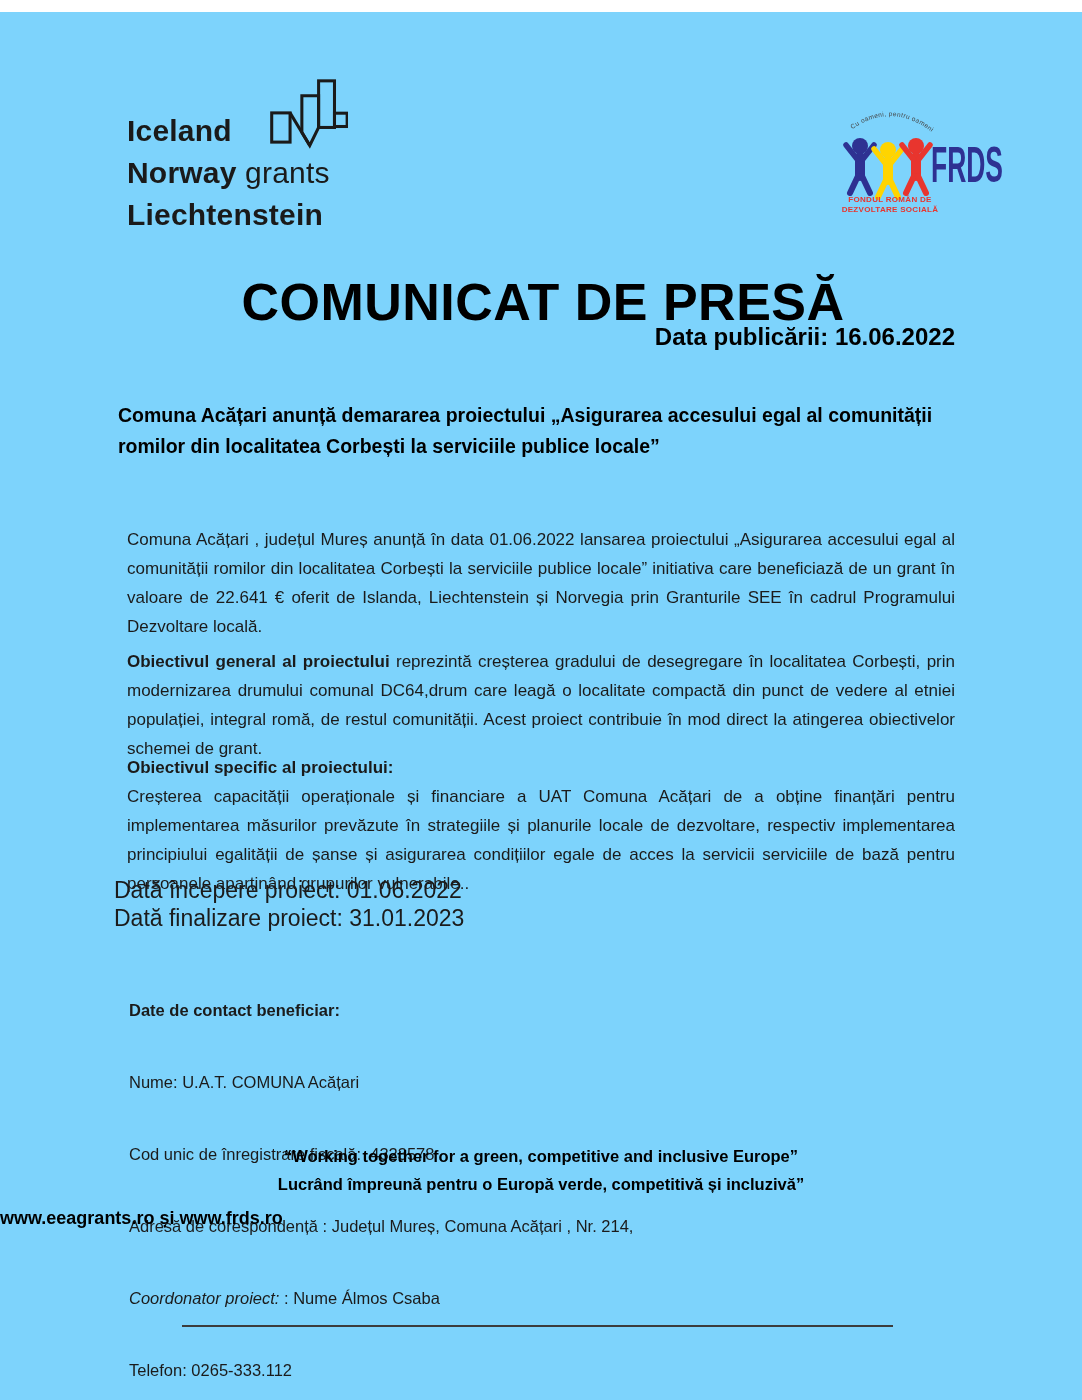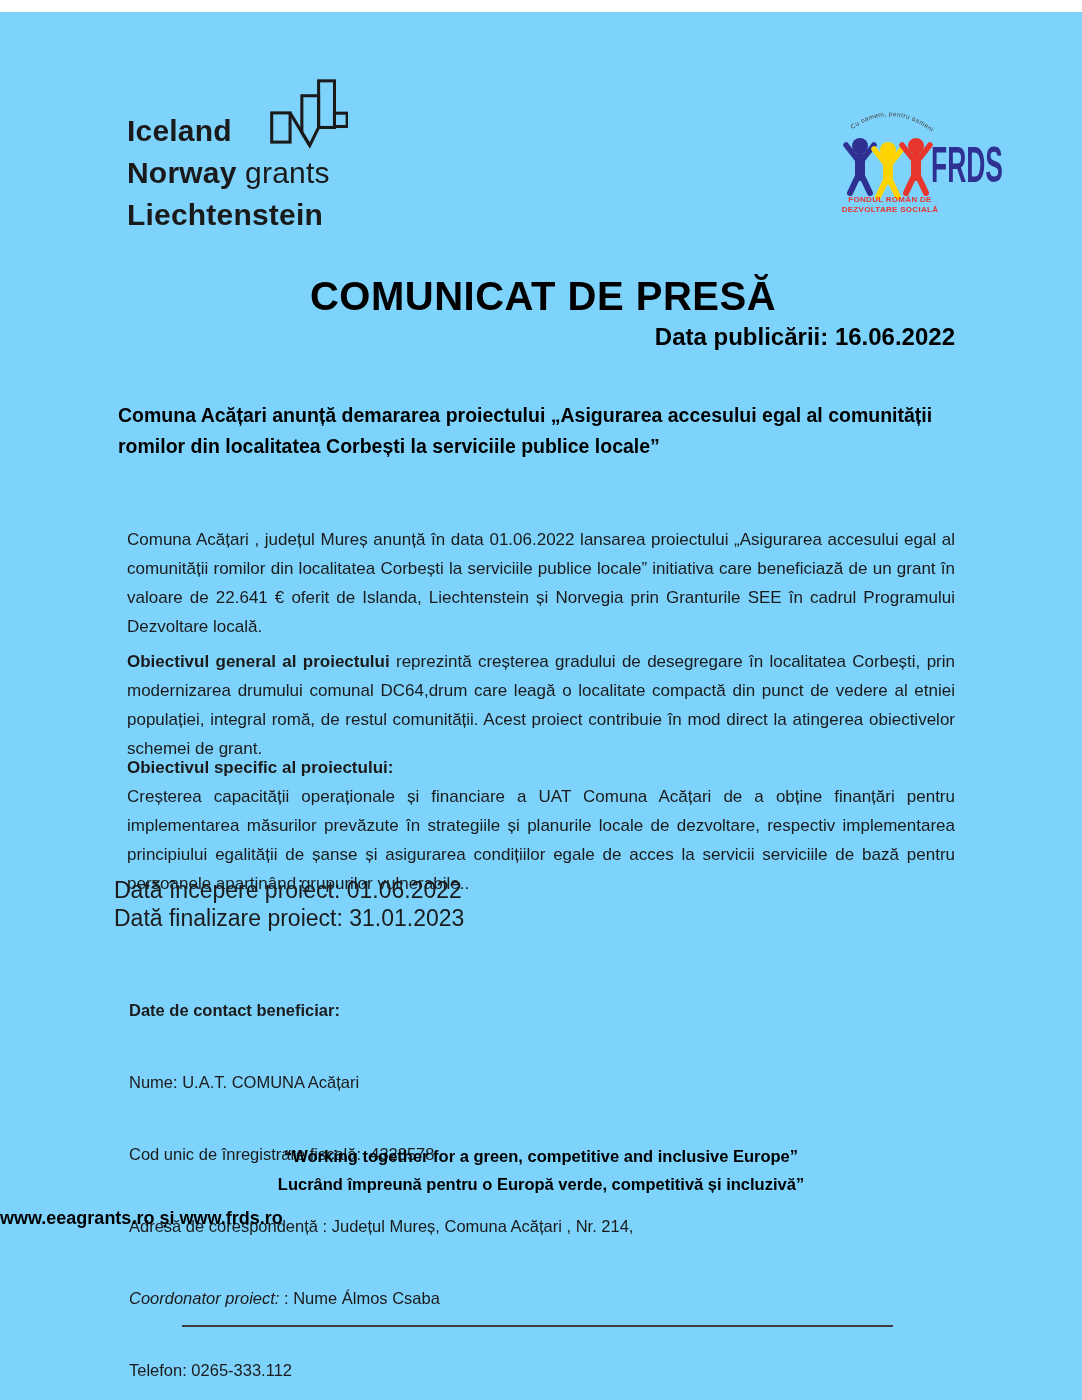--- a/index.html
+++ b/index.html
@@ -14,21 +14,21 @@
   }
   
   .eea-logo{position:absolute;left:127px;top:60px;}
   .eea-text{padding-top:38px;font-size:30px;font-weight:bold;line-height:42px;color:#1a1a1a;letter-spacing:.2px;}
   .eea-text .grants{font-weight:normal;}
   .eea-emblem{position:absolute;left:135px;top:0;}
   .frds-logo{position:absolute;left:838px;top:84px;}
   
   .doc-title{
     position:absolute;left:131px;right:127px;top:262px;
-    text-align:center;font-size:40px;font-weight:bold;color:#000;
+    text-align:center;font-size:52px;font-weight:bold;color:#000;
     letter-spacing:.5px;line-height:1.1;
   }
   .pub-date{
     position:absolute;right:127px;top:311px;
     font-size:24px;font-weight:bold;color:#000;text-align:right;
   }
   .doc-subtitle{
     position:absolute;left:118px;right:118px;top:388px;
     text-align:left;font-size:19.5px;font-weight:bold;line-height:31px;color:#000;
   }

